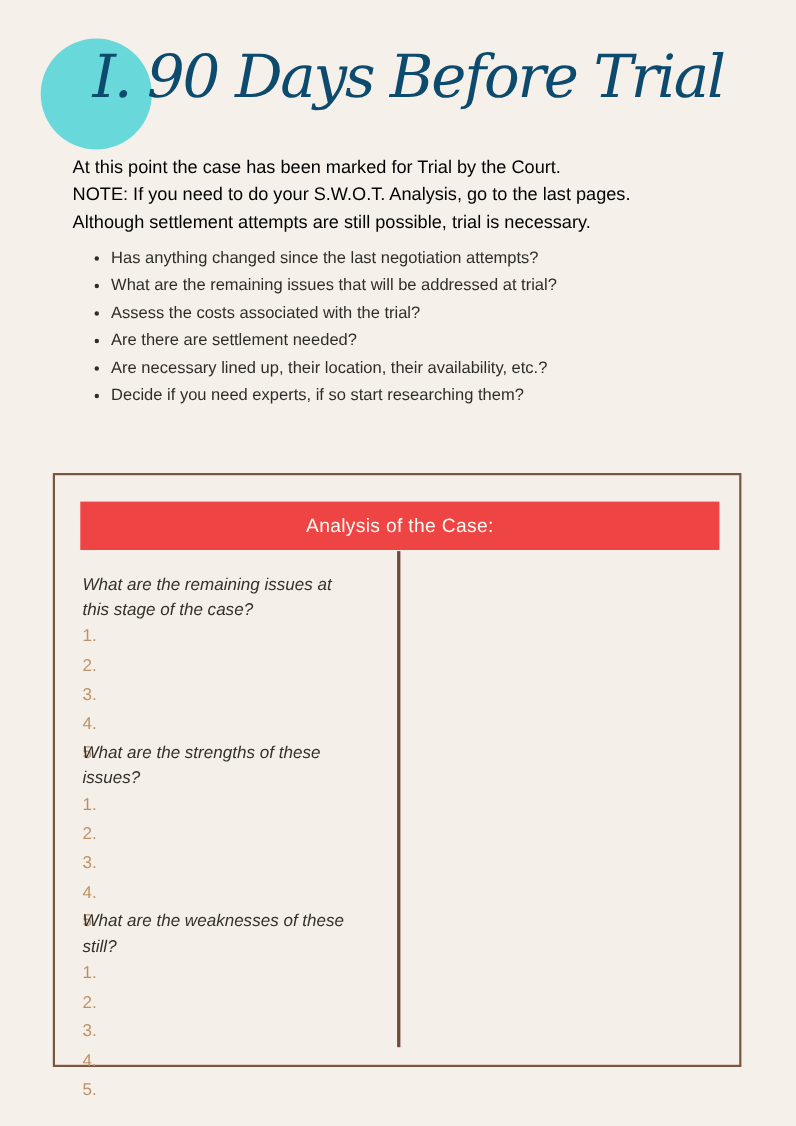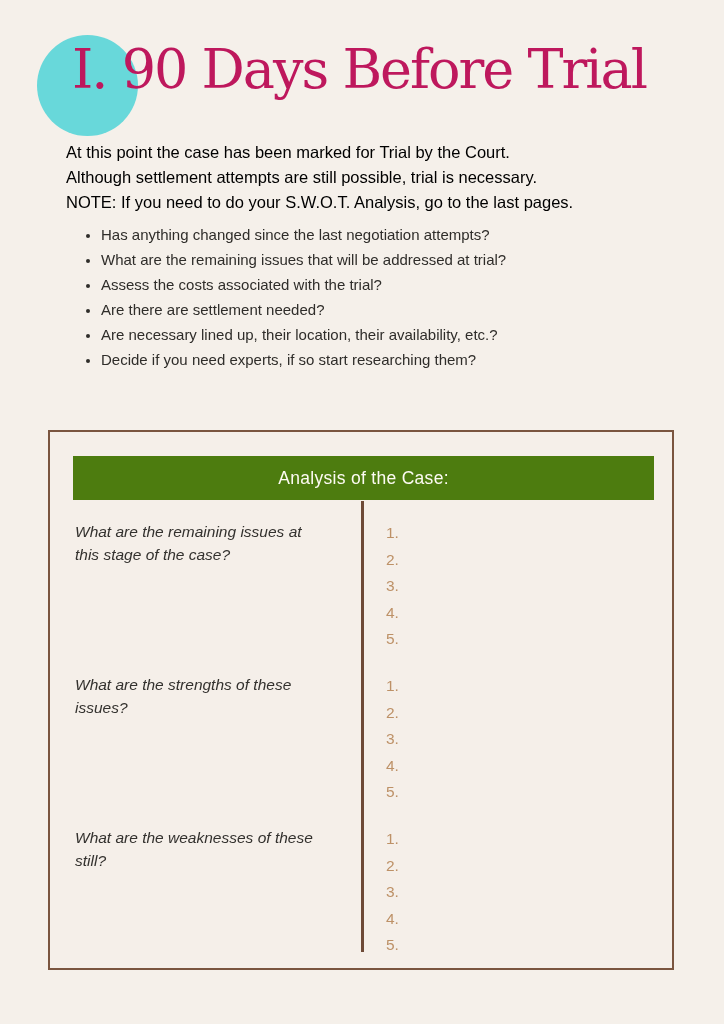--- a/index.html
+++ b/index.html
@@ -19,27 +19,28 @@
   
   .accent-circle {
     position: absolute;
     left: 37px; top: 35px;
     width: 101px; height: 101px;
     border-radius: 50%;
     background: #68d8da;
   }
   .page-title {
     position: absolute;
-    left: 72px; top: 38px;
+    left: 84px; top: 38px;
     width: 640px;
     font-family: "DejaVu Serif", "Liberation Serif", serif;
+    font-style: italic;
     font-weight: 500;
     font-size: 54px;
     letter-spacing: -2px;
-    color: #be185d;
+    color: #0c4a6e;
     white-space: nowrap;
   }
 
   
   .intro {
     position: absolute;
     left: 66px; top: 140px;
     font-size: 16.5px;
     line-height: 25px;
     color: #000000;
@@ -74,41 +75,42 @@
     position: absolute;
     left: 48px; top: 430px;
     width: 626px; height: 540px;
     border: 2px solid #7a553f;
     background: #f5efe9;
   }
   .analysis-header {
     position: absolute;
     left: 23px; top: 24px;
     width: 581px; height: 44px;
-    background: #4d7c0f;
+    background: #ef4444;
     color: #fdfbf3;
     font-size: 17.5px;
     line-height: 44px;
     text-align: center;
     letter-spacing: 0.3px;
   }
   .column-divider {
     position: absolute;
     left: 311px; top: 69px;
     width: 3px; height: 451px;
     background: #6e4a37;
   }
   .table-body {
     position: absolute;
     left: 0; top: 88px;
     width: 100%;
   }
   .analysis-row {
     display: flex;
     height: 153px;
+    flex-direction: column;
   }
   .question-cell {
     width: 311px;
     padding-left: 25px;
     padding-right: 35px;
   }
   .question-text {
     font-style: italic;
     font-size: 15.5px;
     line-height: 23px;
@@ -130,22 +132,22 @@
 </head>
 <body>
 
 <div class="page">
 
   <div class="accent-circle"></div>
   <h1 class="page-title">I. 90 Days Before Trial</h1>
 
   <div class="intro">
     <div>At this point the case has been marked for Trial by the Court.</div>
+    <div>NOTE: If you need to do your S.W.O.T. Analysis, go to the last pages.</div>
     <div>Although settlement attempts are still possible, trial is necessary.</div>
-    <div>NOTE: If you need to do your S.W.O.T. Analysis, go to the last pages.</div>
   </div>
 
   <ul class="bullet-list">
     <li>Has anything changed since the last negotiation attempts?</li>
     <li>What are the remaining issues that will be addressed at trial?</li>
     <li>Assess the costs associated with the trial?</li>
     <li>Are there are settlement needed?</li>
     <li>Are necessary lined up, their location, their availability, etc.?</li>
     <li>Decide if you need experts, if so start researching them?</li>
   </ul>

